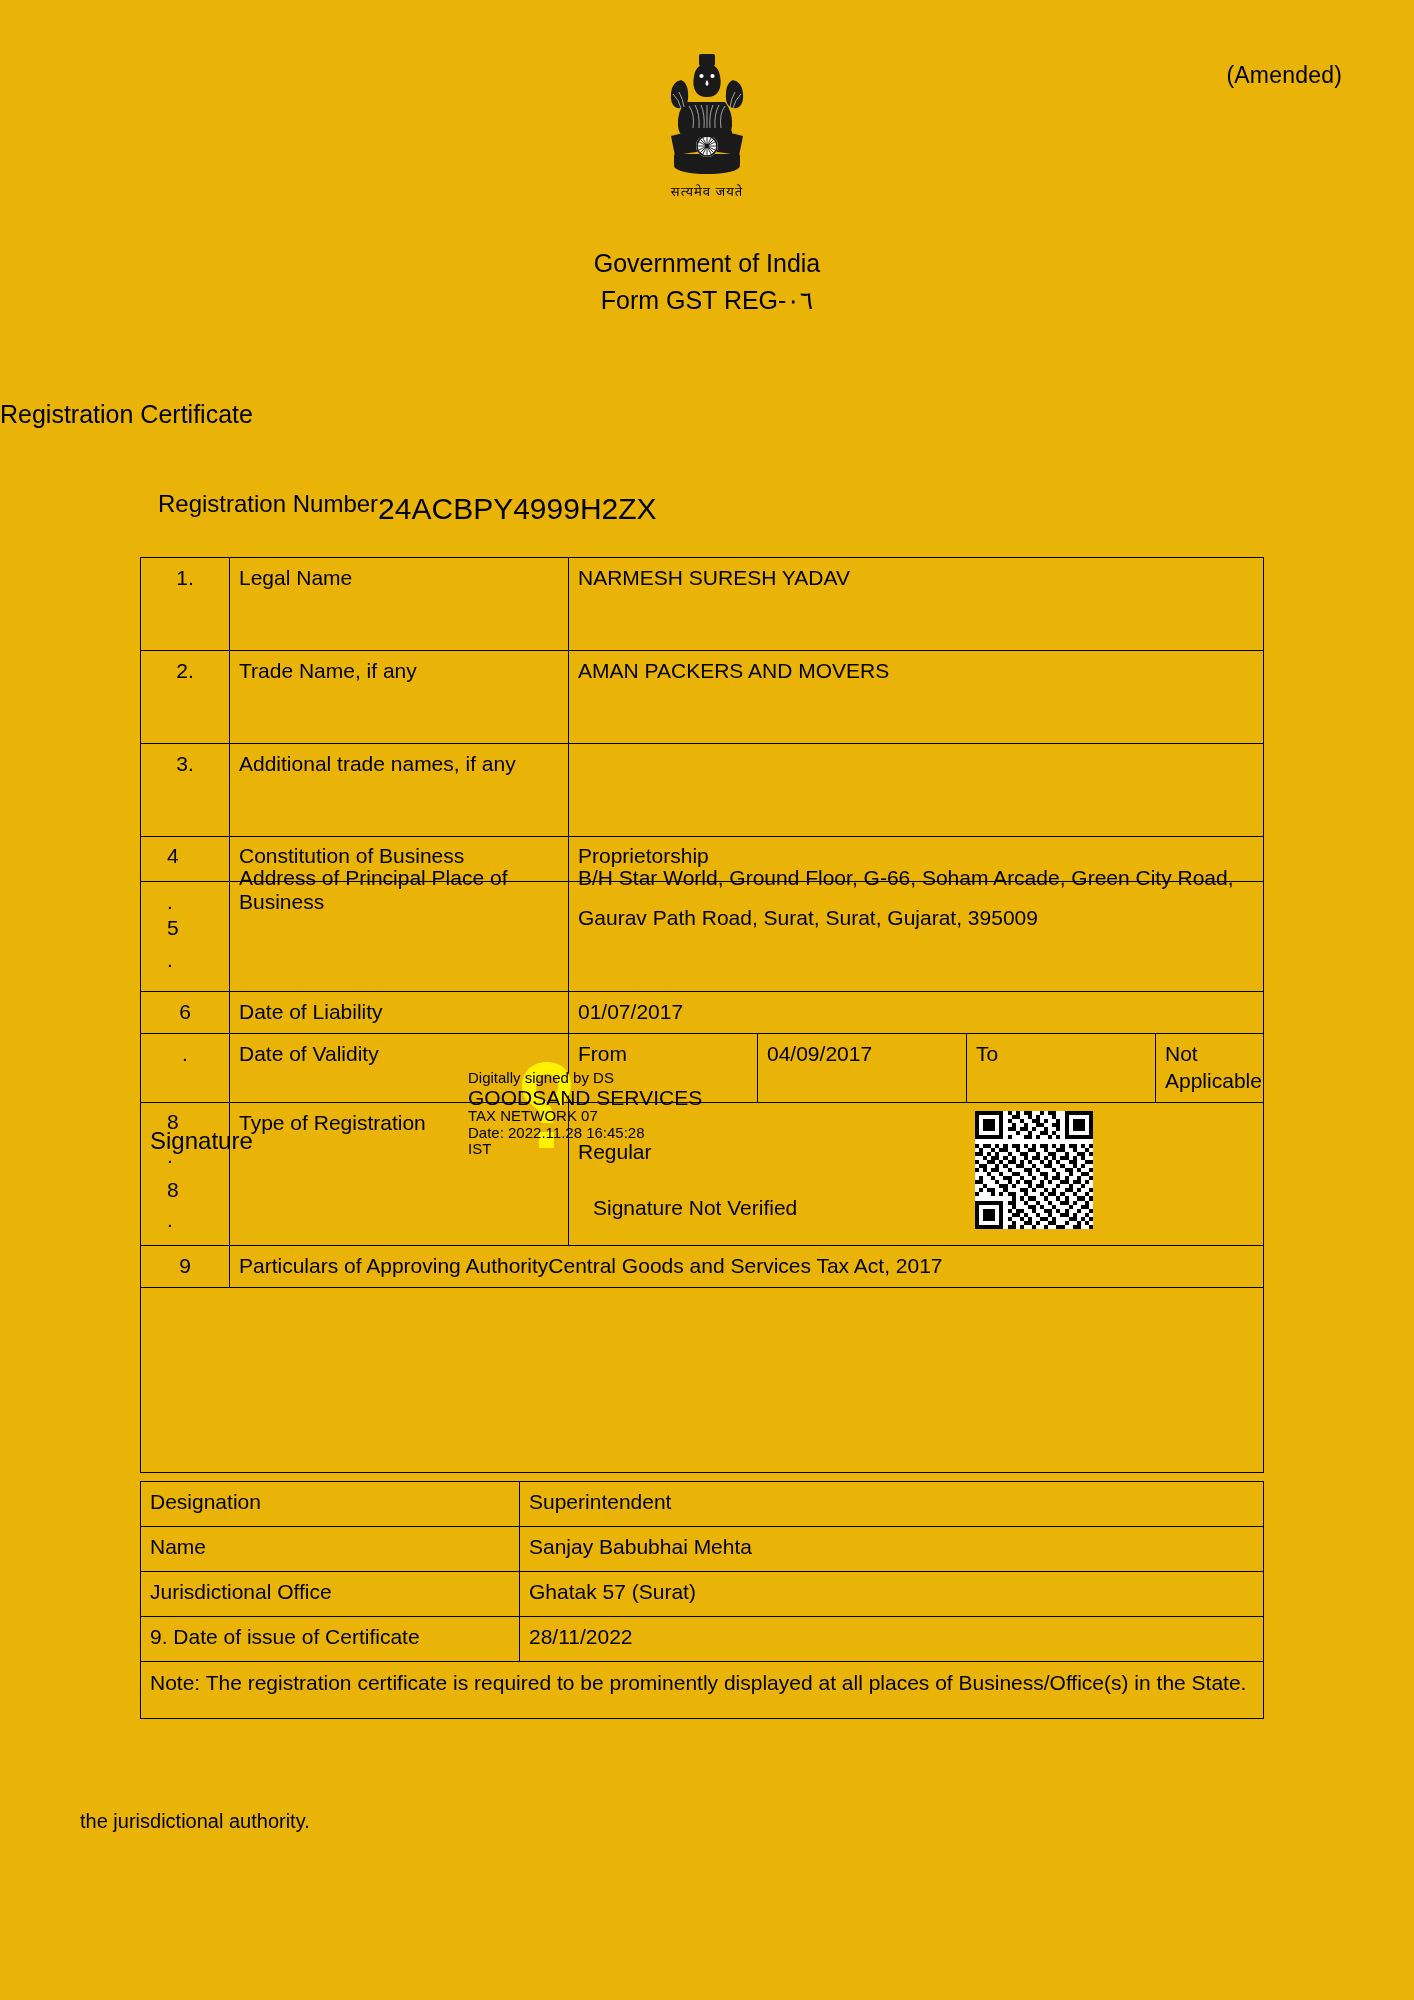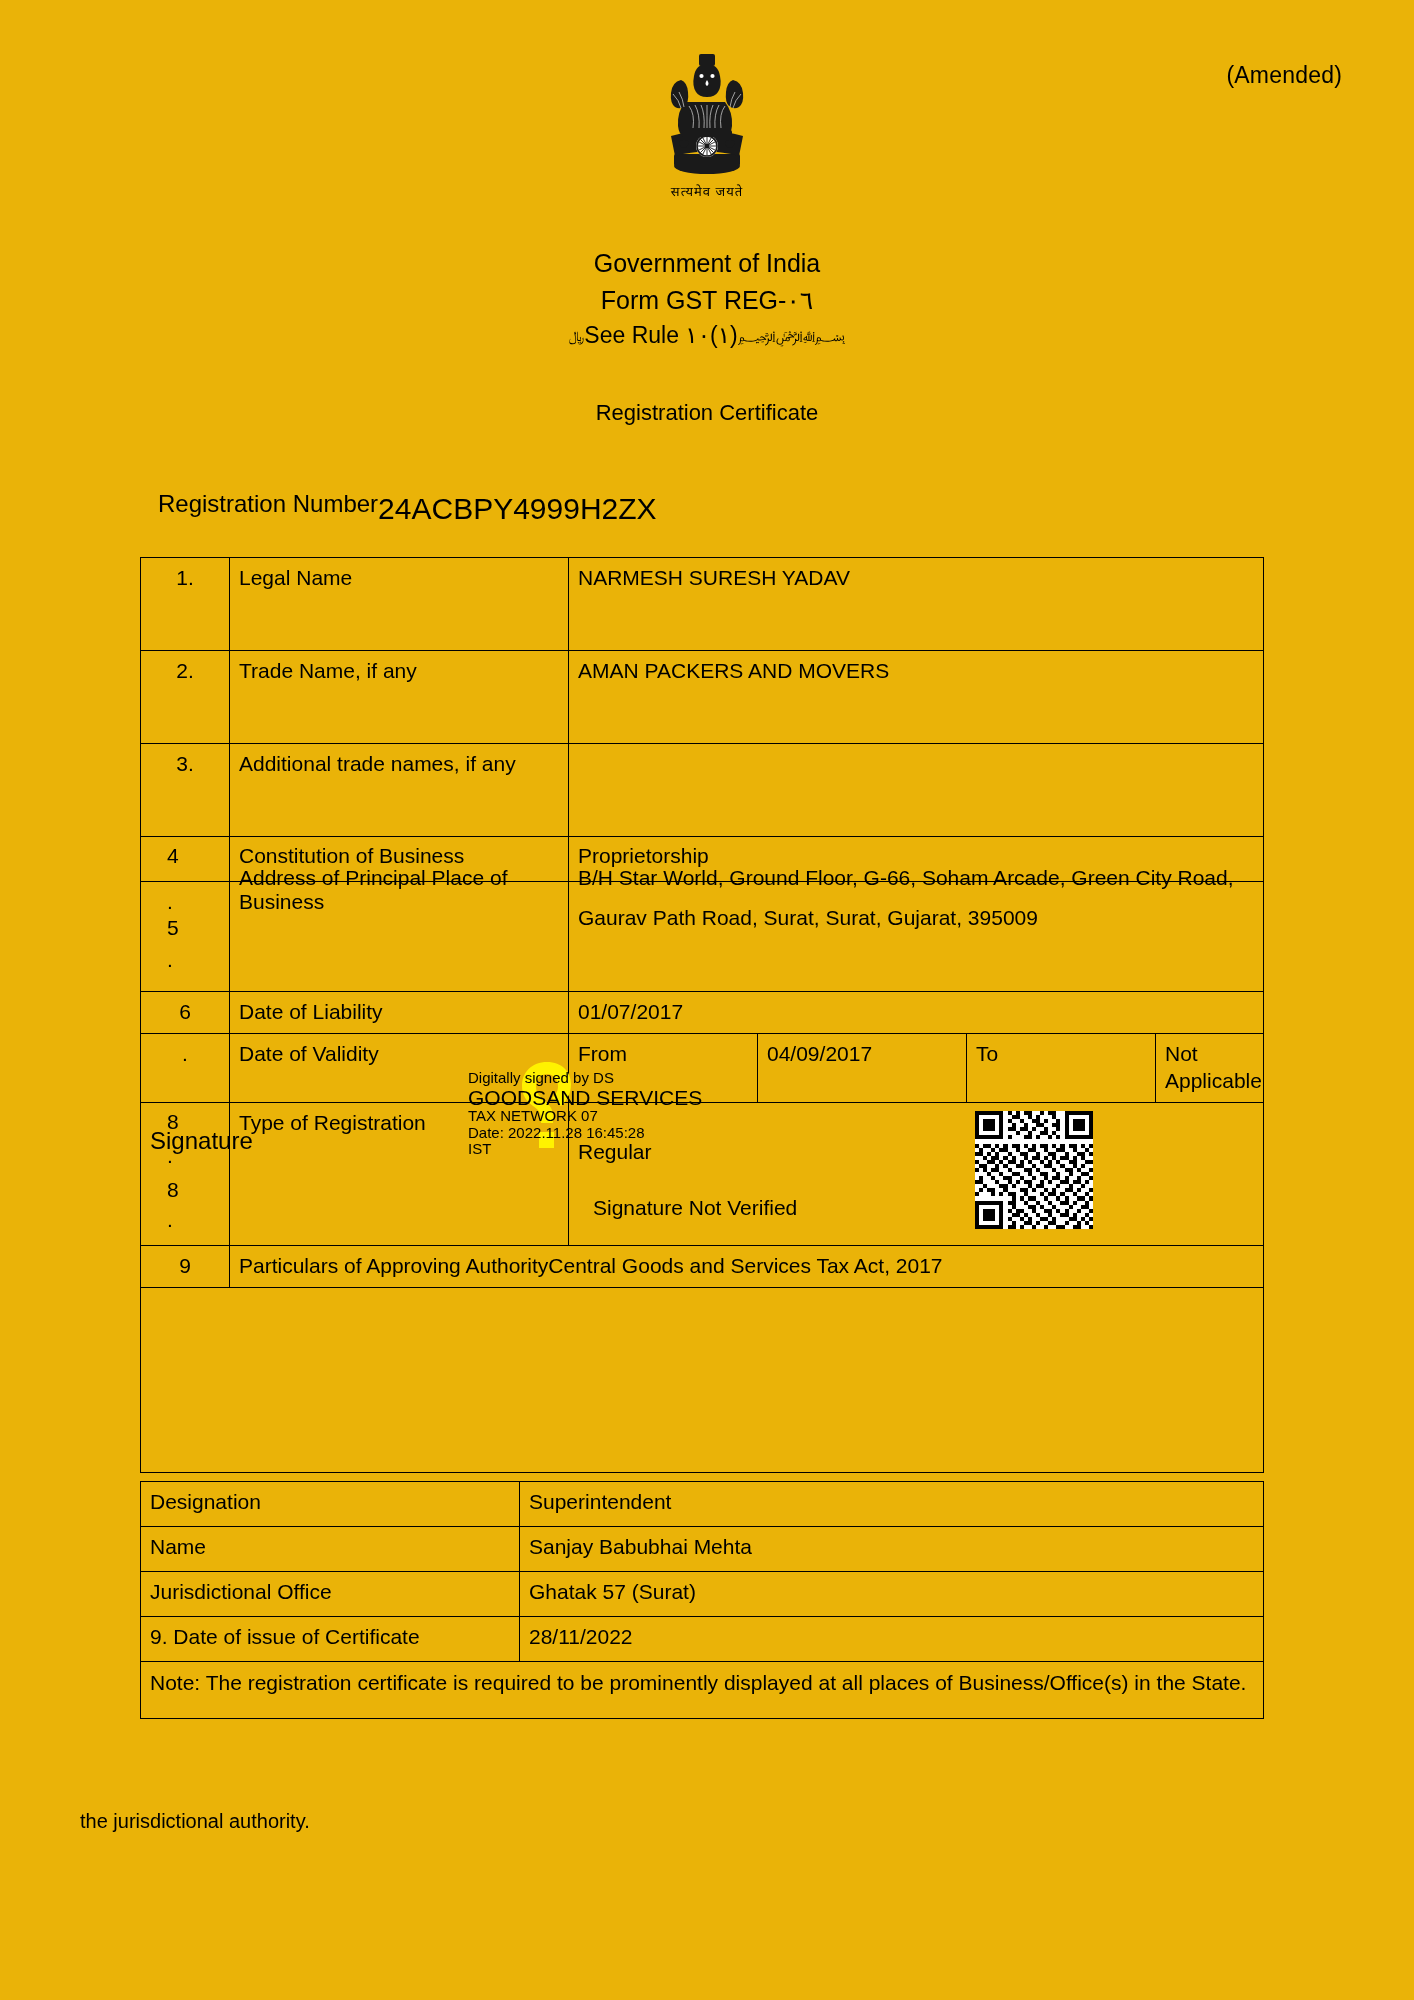--- a/index.html
+++ b/index.html
@@ -58,22 +58,22 @@
   .seal-glyph {
     font-size: 14px;
     vertical-align: 2px;
     letter-spacing: -1px;
   }
   .cert-title {
     position: absolute;
     top: 400px;
     left: 0;
     width: 1414px;
-    text-align: center;
-    font-size: 22px;
+    text-align: left;
+    font-size: 25px;
   }
 
   
   .regnum-row {
     position: absolute;
     top: 485px;
     left: 158px;
     font-size: 24px;
     white-space: nowrap;
   }
@@ -259,21 +259,20 @@
           <path d="M40 56 q6 8 4 22 M46 55 q5 9 4 23 M52 55 q4 9 3 23 M58 55 q0 10 0 23 M64 55 q-4 9 -3 23 M70 55 q-5 9 -4 23 M76 56 q-6 8 -4 22"></path>
           <path d="M24 44 q6 6 8 14 M30 42 q4 7 5 15 M86 42 q-4 7 -5 15 M92 44 q-6 6 -8 14"></path>
         </g>
       </g>
     </svg>
     <div class="satyamev">सत्यमेव जयते</div>
   </div>
 
   <div class="gov-line gov1">Government of India</div>
   <div class="gov-line gov2"><span>Form GST REG-</span><span>۰٦</span></div>
-  <div class="gov-line gov3"><span class="seal-glyph">﷼</span><span>See Rule </span><span>۱۰(۱)</span><span class="seal-glyph">﷽</span></div>
 
   <div class="cert-title">Registration Certificate</div>
 
   <div class="regnum-row">
     <span class="regnum-label">Registration Number</span><span class="regnum-value">24ACBPY4999H2ZX</span>
   </div>
 
   <table class="tbl">
     <tbody>
         <tr>

